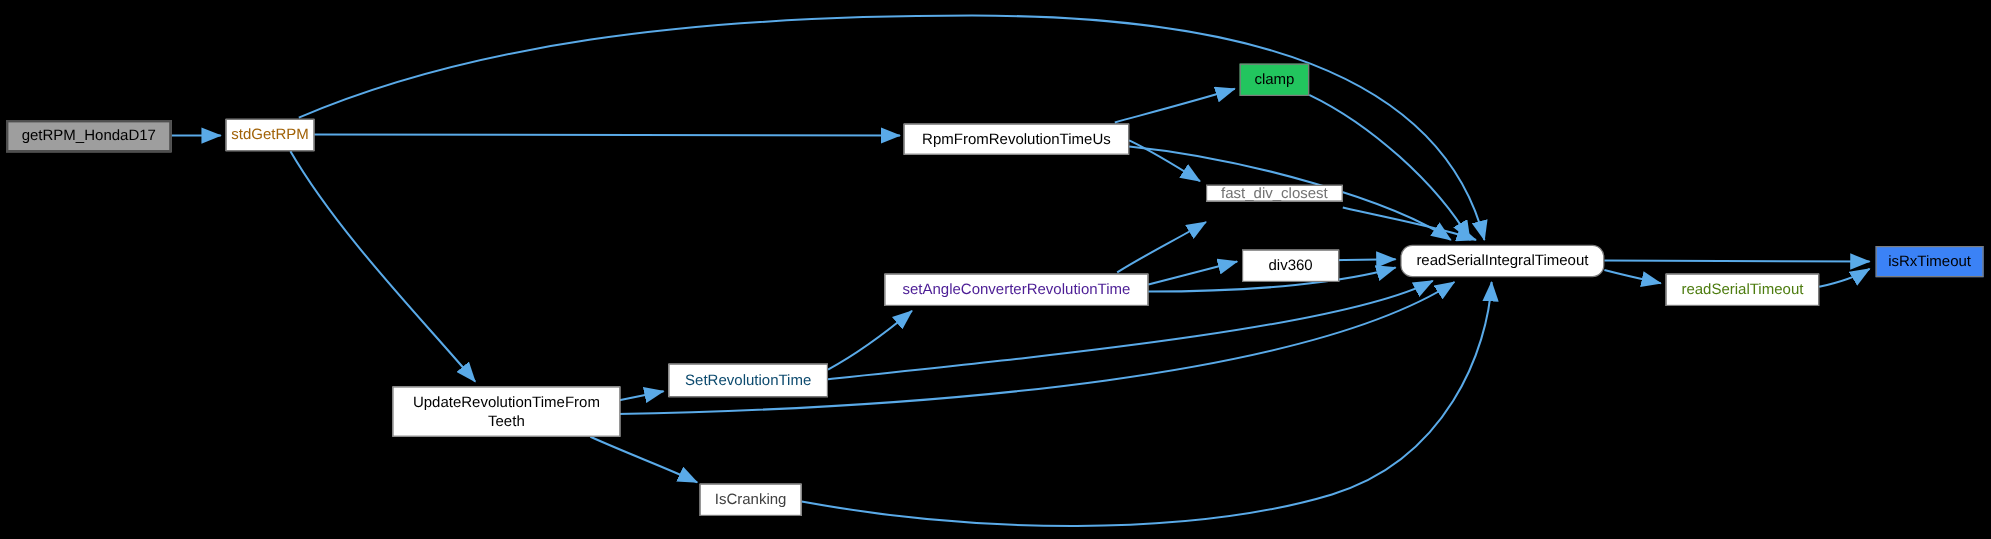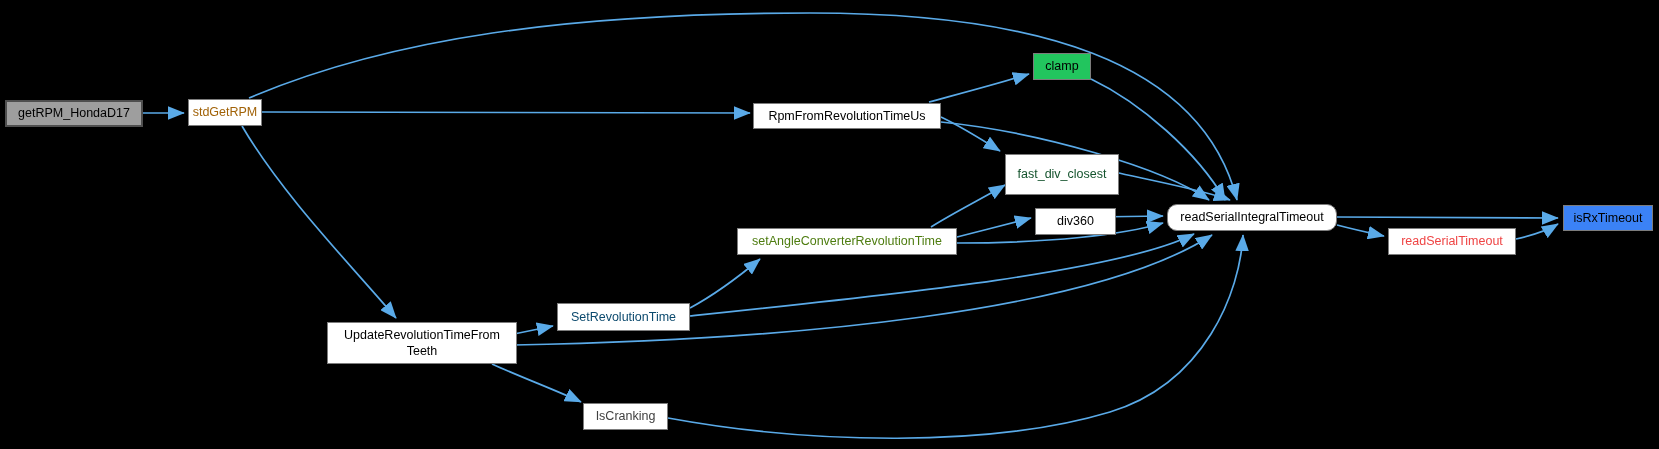--- a/index.html
+++ b/index.html
@@ -76,24 +76,24 @@
         <path d="M 1337 225 C 1356 230 1370 233 1384 236" class="edge" stroke="#5AAAE8" marker-end="url(#arrow)"></path>
         <path d="M 1337 217 L 1558 218" class="edge" stroke="#5AAAE8" marker-end="url(#arrow)"></path>
         <path d="M 1516 239 C 1534 235 1548 230 1558 224" class="edge" stroke="#5AAAE8" marker-end="url(#arrow)"></path>
       </g>
   </svg>
   <div>
       <div class="node highlight" style="left: 5px; top: 100px; width: 138px; height: 27px; background: rgb(158, 158, 158); border-color: rgb(79, 79, 79); color: rgb(0, 0, 0);">getRPM_HondaD17</div>
       <div class="node" style="left: 188px; top: 99px; width: 74px; height: 27px; background: rgb(255, 255, 255); border-color: rgb(124, 124, 124); color: #a16207;">stdGetRPM</div>
       <div class="node" style="left: 753px; top: 103px; width: 188px; height: 26px; background: rgb(255, 255, 255); border-color: rgb(124, 124, 124); color: rgb(0, 0, 0);">RpmFromRevolutionTimeUs</div>
       <div class="node" style="left: 1033px; top: 53px; width: 58px; height: 27px; background: #22c55e; border-color: rgb(124, 124, 124); color: rgb(0, 0, 0);">clamp</div>
-      <div class="node" style="left: 1005px; top: 154px; width: 114px; height: 41px; background: rgb(255, 255, 255); border-color: rgb(124, 124, 124); color: #14532d;">fast_div_closest</div>
+      <div class="node" style="left: 1005px; top: 154px; width: 114px; height: 14px; background: rgb(255, 255, 255); border-color: rgb(124, 124, 124); color: #737373;">fast_div_closest</div>
       <div class="node" style="left: 1035px; top: 208px; width: 81px; height: 27px; background: rgb(255, 255, 255); border-color: rgb(124, 124, 124); color: rgb(0, 0, 0);">div360</div>
-      <div class="node" style="left: 737px; top: 228px; width: 220px; height: 27px; background: rgb(255, 255, 255); border-color: rgb(124, 124, 124); color: #4d7c0f;">setAngleConverterRevolutionTime</div>
+      <div class="node" style="left: 737px; top: 228px; width: 220px; height: 27px; background: rgb(255, 255, 255); border-color: rgb(124, 124, 124); color: #4c1d95;">setAngleConverterRevolutionTime</div>
       <div class="node" style="left: 1167px; top: 204px; width: 170px; height: 27px; background: rgb(255, 255, 255); border-color: rgb(124, 124, 124); color: rgb(0, 0, 0); border-radius: 10px;">readSerialIntegralTimeout</div>
-      <div class="node" style="left: 1388px; top: 228px; width: 128px; height: 27px; background: rgb(255, 255, 255); border-color: rgb(124, 124, 124); color: #ef4444;">readSerialTimeout</div>
+      <div class="node" style="left: 1388px; top: 228px; width: 128px; height: 27px; background: rgb(255, 255, 255); border-color: rgb(124, 124, 124); color: #4d7c0f;">readSerialTimeout</div>
       <div class="node" style="left: 1563px; top: 205px; width: 90px; height: 26px; background: #3b82f6; border-color: rgb(124, 124, 124); color: rgb(0, 0, 0);">isRxTimeout</div>
       <div class="node" style="left: 557px; top: 303px; width: 133px; height: 28px; background: rgb(255, 255, 255); border-color: rgb(124, 124, 124); color: #0c4a6e;">SetRevolutionTime</div>
       <div class="node" style="left: 327px; top: 322px; width: 190px; height: 42px; background: rgb(255, 255, 255); border-color: rgb(124, 124, 124); color: rgb(0, 0, 0);">UpdateRevolutionTimeFrom
 Teeth</div>
       <div class="node" style="left: 583px; top: 403px; width: 85px; height: 27px; background: rgb(255, 255, 255); border-color: rgb(124, 124, 124); color: #404040;">IsCranking</div>
     </div>
 </div>
 
 </body></html>

